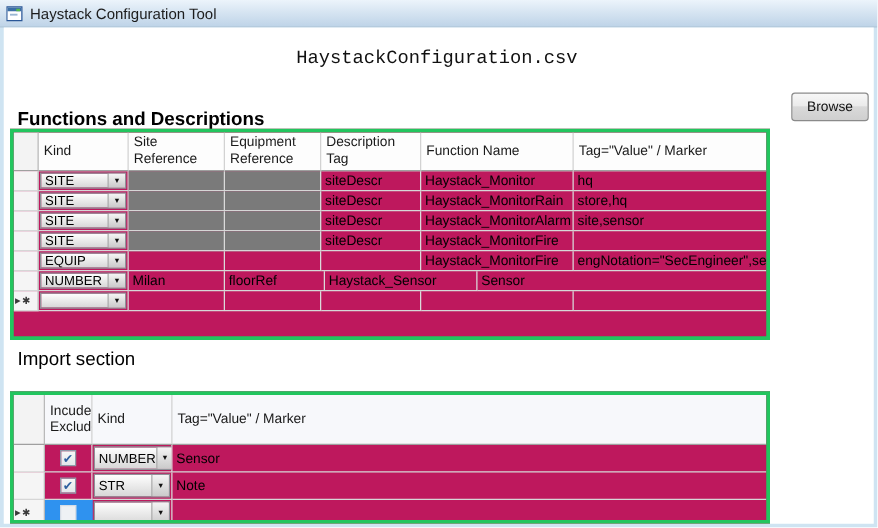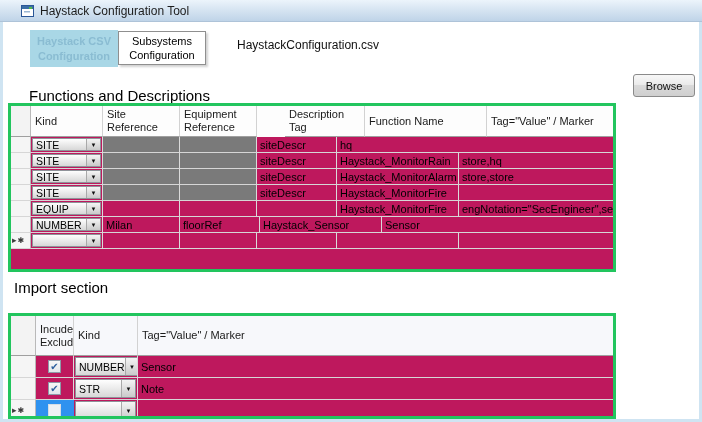--- a/index.html
+++ b/index.html
@@ -1,41 +1,41 @@
 <!DOCTYPE html>
 <html><head>
 <meta charset="utf-8">
 <style>
   * { margin:0; padding:0; box-sizing:border-box; }
   html,body { width:702px; height:422px; font-family:"Liberation Sans",sans-serif; background:#fff; }
 
   .window { width:702px; height:422px; background:#cfe4f2; display:flex; flex-direction:column; overflow:hidden; }
 
   .titlebar { height:22px; flex:0 0 22px; background:linear-gradient(180deg,#ecf4fb 0%,#d7e5f2 45%,#bfd4e8 100%);
-    display:flex; align-items:center; padding-left:21px; border-bottom:1px solid #aec3d8; }
+    display:flex; align-items:center; padding-left:5px; border-bottom:1px solid #aec3d8; }
   .app-icon { width:14px; height:14px; display:inline-flex; }
   .title-text { font-size:12px; color:#1c1c1c; margin-left:5px; }
 
   .content { flex:1; background:#fff; margin:0 3px 3px 3px; position:relative; overflow:hidden; }
 
   
   .tabs { position:absolute; left:27px; top:8px; display:flex; align-items:flex-start; }
   .tab { width:88px; display:flex; align-items:center; justify-content:center; text-align:center;
     font-size:11px; line-height:1.3; cursor:default; }
   .tab.selected { background:#a9d7e6; color:#8abcd2; font-weight:bold; height:37px; }
   .tab.plain { background:#fff; border:1px solid #8f8f8f; box-shadow:2px 2px 2px rgba(0,0,0,0.18); height:34px; margin-top:1px; color:#000; }
 
-  .filename { position:absolute; left:234px; top:16px; font-size:12px; color:#111; }
+  .filename { position:absolute; left:234px; top:16px; font-size:15px; color:#111;font-family:Liberation Mono, monospace; }
 
   .browse-btn { position:absolute; left:630px; top:16px; width:62px; height:23px; font-size:11px; color:#111;
     background:linear-gradient(180deg,#f7f7f7 0%,#ebebeb 45%,#d9d9d9 50%,#cfcfcf 100%);
     border:1px solid #8a8a8a; border-radius:3px; font-family:"Liberation Sans",sans-serif;margin-top:36px; }
 
   .section-title { position:absolute; font-size:15px; color:#000; }
-  .fn-title  { left:26px; top:65px; }
+  .fn-title  { left:11px; top:65px;font-weight:bold; }
   .imp-title { left:11px; top:257px; }
 
   
   .grid { position:absolute; background:#be185d; border:3px solid #22c55e; overflow:hidden; }
   .fn-grid  { left:5px; top:81px;  width:608px; height:169px; }
   .imp-grid { left:5px; top:291px; width:608px; height:106px; }
 
   .ghead { display:flex; }
   .fn-grid  .ghead { height:31px; background:#fdfdfd; }
   .imp-grid .ghead { height:40px; background:#f7f8fb; }
@@ -79,51 +79,48 @@
         <rect x="0.5" y="1.5" width="12" height="11" fill="#ffffff" stroke="#2b5797"></rect>
         <rect x="1" y="2" width="11" height="3" fill="#3a6ea5"></rect>
         <rect x="8" y="3" width="3" height="2" fill="#57b94c"></rect>
         <rect x="3" y="7" width="6" height="1.5" fill="#9bb7d4"></rect>
       </svg>
     </span>
     <span class="title-text">Haystack Configuration Tool</span>
   </div>
 
   <div class="content">
-    <div class="tabs">
-      <div class="tab selected">Haystack CSV Configuration</div>
-      <div class="tab plain">Subsystems Configuration</div>
-    </div>
 
     <div class="filename">HaystackConfiguration.csv</div>
     <button class="browse-btn">Browse</button>
 
     <div class="section-title fn-title">Functions and Descriptions</div>
     <div class="grid fn-grid">
       <div class="ghead" id="fn-header">
           <div class="hcell corner" style="width: 20px;"></div>
           <div class="hcell" style="width: 72px;">Kind</div>
           <div class="hcell" style="width: 77px;">Site Reference</div>
           <div class="hcell" style="width: 77px;">Equipment Reference</div>
-          <div class="hcell" style="width: 80px; margin-left: 28px;">Description Tag</div>
+          <div class="hcell" style="width: 80px;">Description Tag</div>
           <div class="hcell" style="width: 122px;">Function Name</div>
           <div class="hcell" style="flex: 1 1 0%; border-right: none;">Tag="Value" / Marker</div>
         </div>
       <div id="fn-rows">
           <div class="t1row">
             <div class="cell rowhdr" style="width: 20px;"></div>
             <div class="cell kind-cell" style="width: 72px;">
               <div class="combo">
                 <div class="combo-text">SITE</div>
                 <div class="combo-btn">▼</div>
               </div>
             </div>
             <div class="cell locked" style="width: 77px;"></div>
             <div class="cell locked" style="width: 77px;"></div>
             <div class="cell" style="width: 80px;">siteDescr</div>
+            <div class="cell" style="width: 122px;">Haystack_Monitor</div>
             <div class="cell flexcell">hq</div>
           </div>
           <div class="t1row">
             <div class="cell rowhdr" style="width: 20px;"></div>
             <div class="cell kind-cell" style="width: 72px;">
               <div class="combo">
                 <div class="combo-text">SITE</div>
                 <div class="combo-btn">▼</div>
               </div>
             </div>
@@ -138,21 +135,21 @@
             <div class="cell kind-cell" style="width: 72px;">
               <div class="combo">
                 <div class="combo-text">SITE</div>
                 <div class="combo-btn">▼</div>
               </div>
             </div>
             <div class="cell locked" style="width: 77px;"></div>
             <div class="cell locked" style="width: 77px;"></div>
             <div class="cell" style="width: 80px;">siteDescr</div>
             <div class="cell" style="width: 122px;">Haystack_MonitorAlarm</div>
-            <div class="cell flexcell">store,store</div>
+            <div class="cell flexcell">site,sensor</div>
           </div>
           <div class="t1row">
             <div class="cell rowhdr" style="width: 20px;"></div>
             <div class="cell kind-cell" style="width: 72px;">
               <div class="combo">
                 <div class="combo-text">SITE</div>
                 <div class="combo-btn">▼</div>
               </div>
             </div>
             <div class="cell locked" style="width: 77px;"></div>

